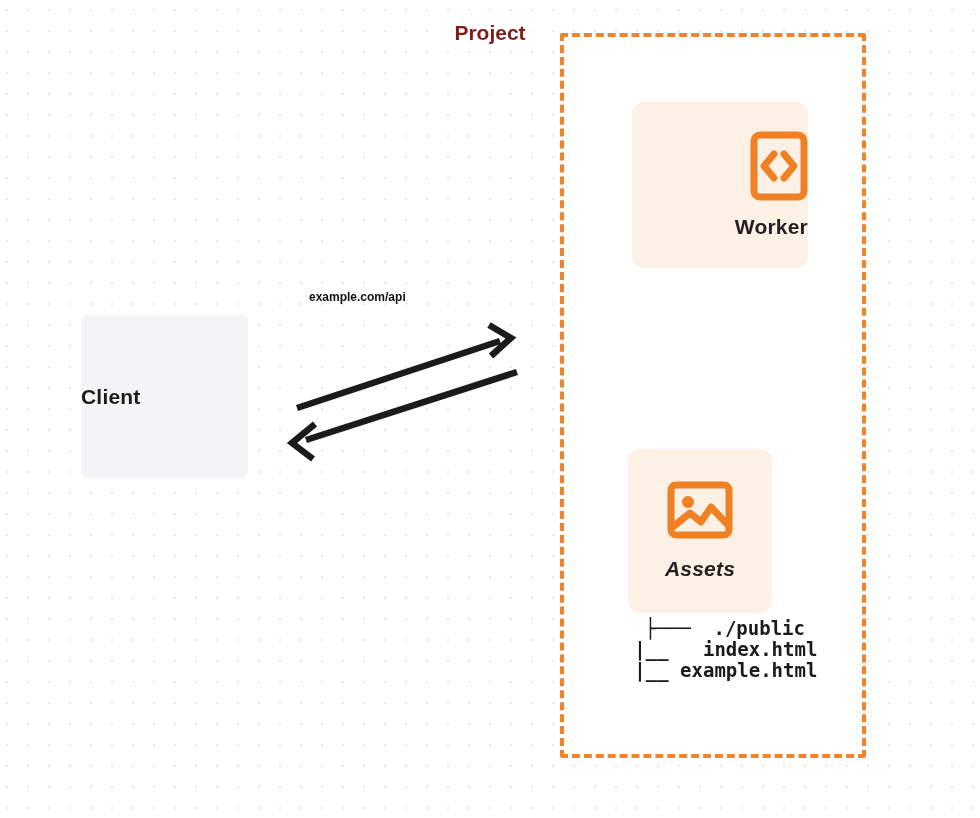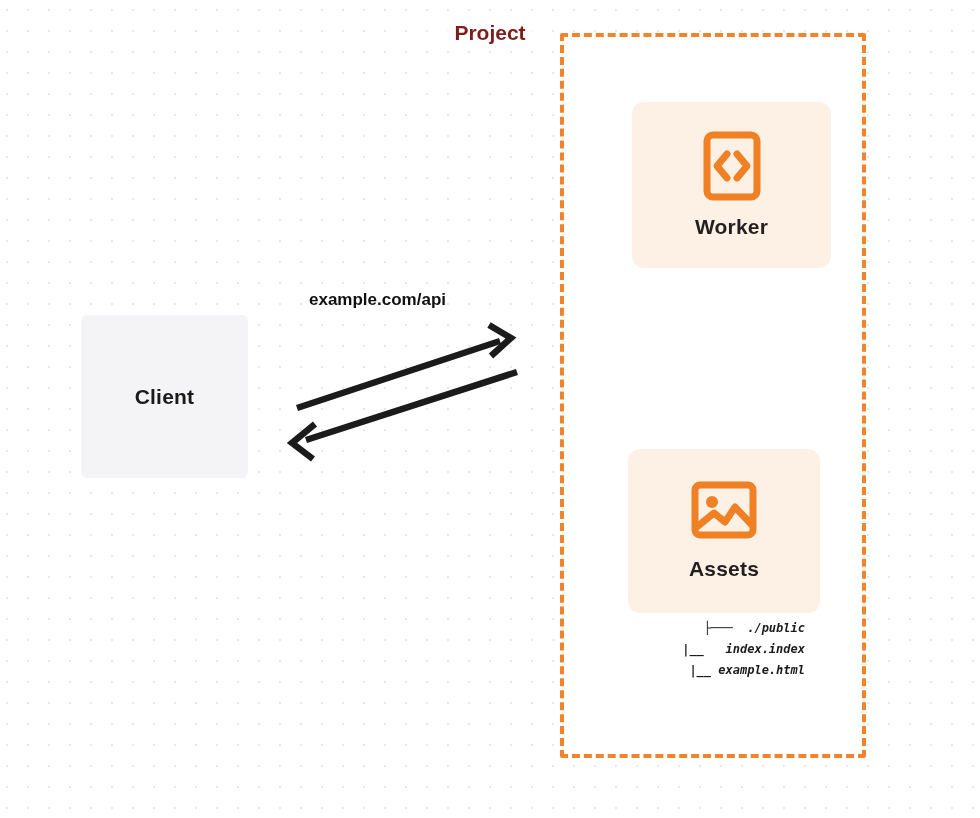--- a/index.html
+++ b/index.html
@@ -28,21 +28,20 @@
   #client-node {
     position: absolute;
     left: 81px;
     top: 315px;
     width: 167px;
     height: 163px;
     background: #f4f4f6;
     border-radius: 6px;
     display: flex;
     align-items: center;
-    justify-content: center;
   }
   #client-node .node-label {
     font-size: 21px;
     font-weight: bold;
     color: #1b1b1b;
     letter-spacing: 0.2px;
   }
 
   
   #project-container {
@@ -77,28 +76,30 @@
     border-radius: 12px;
     display: flex;
     flex-direction: column;
     align-items: center;
     justify-content: center;
     z-index: 3;
   }
   #worker-card {
     left: 632px;
     top: 102px;
-    width: 199px;
+    width: 176px;
     height: 166px;
+    align-items: flex-end;
   }
   #assets-card {
     left: 628px;
     top: 449px;
-    width: 192px;
+    width: 144px;
     height: 164px;
+    font-style: italic;
   }
   .card .card-icon {
     display: block;
     line-height: 0;
     margin-bottom: 14px;
   }
   .card .card-label {
     font-size: 21px;
     font-weight: bold;
     color: #231f20;
@@ -113,41 +114,40 @@
     top: 0;
     width: 980px;
     height: 818px;
     z-index: 2;
     pointer-events: none;
   }
   #arrow-label {
     position: absolute;
     left: 309px;
     top: 290px;
-    font-size: 17px;
+    font-size: 12px;
     font-weight: bold;
     color: #111111;
     white-space: nowrap;
     z-index: 3;
     text-align: right;
   }
 
   
   #assets-tree {
     position: absolute;
     left: 600px;
     top: 618px;
     width: 205px;
     z-index: 3;
     font-family: "DejaVu Sans Mono", monospace;
-    font-size: 12px;
+    font-size: 19px;
     font-weight: bold;
     color: #1b1b1b;
     line-height: 21px;
-    font-style: italic;
   }
   #assets-tree .tree-row {
     display: block;
     text-align: right;
     white-space: pre;
   }
 </style>
 </head>
 <body>
 
@@ -188,17 +188,17 @@
         <rect x="4" y="4" width="58" height="50" rx="5" ry="5" fill="none" stroke="#ef8024" stroke-width="7"></rect>
         <circle cx="21" cy="21" r="6" fill="#ef8024"></circle>
         <polyline points="7,45 23,32 34,41 44,26 61,44" fill="none" stroke="#ef8024" stroke-width="7" stroke-linecap="round" stroke-linejoin="round"></polyline>
       </svg>
     </span>
     <span class="card-label">Assets</span>
   </div>
 
   <div id="assets-tree">
     <span class="tree-row">├───  ./public</span>
-    <span class="tree-row">   |__   index.index</span>
+    <span class="tree-row">   |__   index.html</span>
     <span class="tree-row">   |__ example.html</span>
   </div>
 
 </div>
 
 </body></html>

